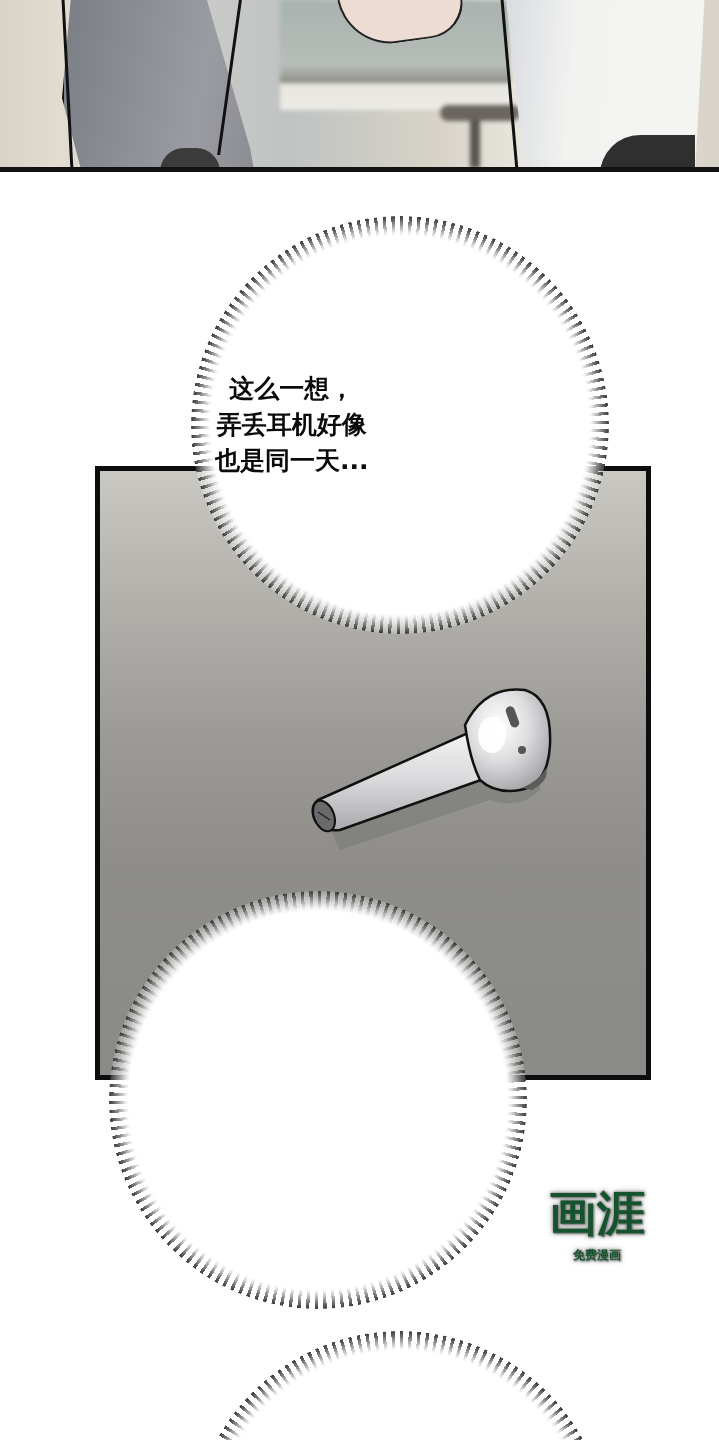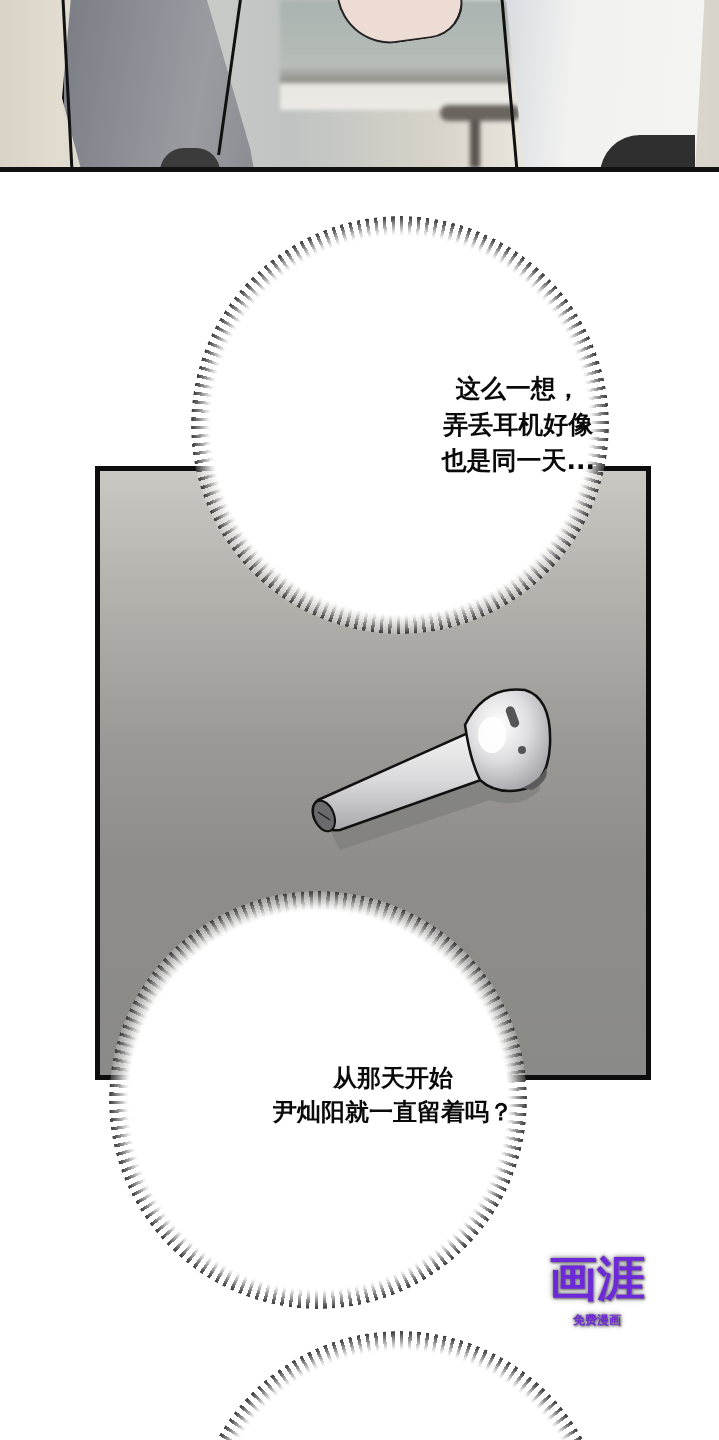--- a/index.html
+++ b/index.html
@@ -32,40 +32,40 @@
 
   
   #panel-earphone { left: 95px; top: 466px; width: 556px; height: 614px; box-sizing: border-box;
                     border: 5px solid #0d0d0d;
                     background: linear-gradient(180deg, #cac8c3 0%, #b4b2ad 20%, #9a9995 45%, #8e8d89 65%, #8a8a86 100%); }
 
   
   #earphone { left: 300px; top: 680px; width: 260px; height: 170px; }
 
   
-  .bubble { position: absolute; border-radius: 50%; display: flex; align-items: center; justify-content: flex-end; }
+  .bubble { position: absolute; border-radius: 50%; display: flex; align-items: center; justify-content: flex-start; }
   .bubble .halo { position: absolute; inset: -14px; border-radius: 50%;
     background:
       radial-gradient(circle, rgba(255,255,255,1) 0 64%, rgba(255,255,255,0) 72%),
       repeating-conic-gradient(#111 0deg 0.9deg, rgba(255,255,255,0) 0.9deg 2.4deg);
     -webkit-mask: radial-gradient(circle, #000 0 100%);
   }
   .bubble .core { position: absolute; inset: 16px; border-radius: 50%; background: #fff; box-shadow: 0 0 14px 10px #fff; }
   .bubble .text { position: relative; z-index: 2; text-align: center; color: #0a0a0a;
                   font-weight: bold; font-size: 25px; line-height: 36px; white-space: pre-line; }
 
   #bubble-1 { left: 205px; top: 230px; width: 390px; height: 390px; }
   #bubble-2 { left: 123px; top: 905px; width: 390px; height: 390px; }
   #bubble-3 { left: 205px; top: 1345px; width: 390px; height: 390px; }
 
   #bubble-1 .text { margin-left: 10px; }
   #bubble-2 .text { margin-top: -10px; font-size: 24px; line-height: 34px; }
 
   
-  #watermark { left: 532px; top: 1250px; width: 130px; height: 110px; text-align: center; color: #6d28d9;
+  #watermark { left: 532px; top: 1185px; width: 130px; height: 110px; text-align: center; color: #14532d;
                text-shadow: 0 0 3px #777, 0 0 6px #999, 1px 1px 2px #666; }
   #watermark .logo { font-size: 48px; font-weight: bold; letter-spacing: 0; line-height: 56px; }
   #watermark .sub { font-size: 12px; line-height: 28px; font-weight: bold; }
 </style>
 </head>
 <body>
 
 <div id="panel-top" class="abs">
   <div class="bg-window"></div>
   <div class="bg-stool"></div>
@@ -119,22 +119,20 @@
   <div class="halo"></div>
   <div class="core"></div>
   <div class="text">这么一想，
 弄丢耳机好像
 也是同一天...</div>
 </div>
 
 <div id="bubble-2" class="bubble">
   <div class="halo"></div>
   <div class="core"></div>
-  <div class="text">从那天开始
-尹灿阳就一直留着吗？</div>
 </div>
 
 <div id="bubble-3" class="bubble">
   <div class="halo"></div>
   <div class="core"></div>
   <div class="text"></div>
 </div>
 
 <div id="watermark" class="abs">
   <div class="logo">画涯</div>

